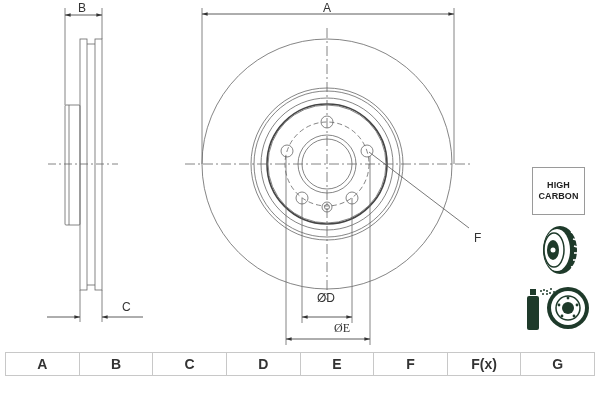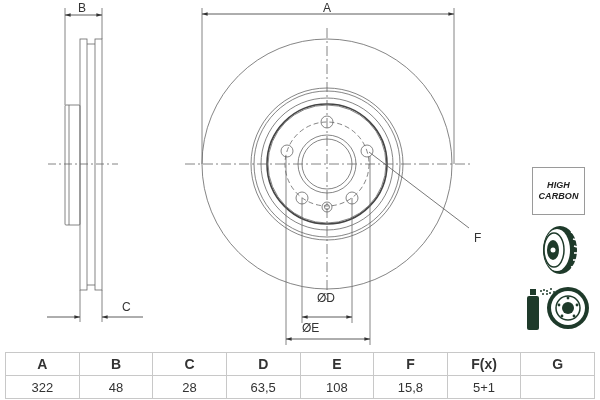--- a/index.html
+++ b/index.html
@@ -1,20 +1,20 @@
 <!DOCTYPE html>
 <html><head>
 <meta charset="utf-8">
 <style>
   html, body { margin:0; padding:0; background:#ffffff; }
   body { width:600px; height:400px; position:relative; overflow:hidden; font-family:"Liberation Sans", sans-serif; }
   #drawing { position:absolute; left:0; top:0; width:600px; height:345px; }
   .lbl { position:absolute; font-family:"Liberation Sans", sans-serif; font-size:12px; color:#333; line-height:1; }
   .hc-box { position:absolute; left:532px; top:167px; width:53px; height:48px; border:1px solid #9a9a9a; box-sizing:border-box;
-            display:flex; flex-direction:column; align-items:center; justify-content:center;font-style:italic; }
+            display:flex; flex-direction:column; align-items:center; justify-content:center; }
   .hc-box span { font-size:9px; font-weight:bold; color:#222; line-height:11px; letter-spacing:0.1px; }
   table.spec { position:absolute; left:5px; top:352px; width:590px; border-collapse:collapse; table-layout:fixed; }
   table.spec th, table.spec td { border:1px solid #c8c8c8; text-align:center; font-size:13px; color:#333; height:22px; padding:0; }
   table.spec th { font-weight:bold; font-size:14px; }
 </style>
 </head>
 <body>
 
 <svg id="drawing" viewBox="0 0 600 345" xmlns="http://www.w3.org/2000/svg">
   <defs>
@@ -127,44 +127,34 @@
       <circle cx="35" cy="34" r="1.4"></circle>
         <circle cx="32" cy="23" r="1.4"></circle>
     </g>
   </g>
 </svg>
 
 <div class="lbl" style="left:78px;top:2px;">B</div>
 <div class="lbl" style="left:122px;top:301px;">C</div>
 <div class="lbl" style="left:323px;top:2px;">A</div>
 <div class="lbl" style="left:317px;top:292px;">ØD</div>
-<div class="lbl" style="left:302px;top:322px;">ØE</div>
+<div class="lbl" style="left:334px;top:322px;font-family:Liberation Serif, serif;">ØE</div>
 <div class="lbl" style="left:474px;top:232px;">F</div>
 
 <div class="hc-box">
   <span>HIGH</span>
   <span>CARBON</span>
 </div>
 
 <table class="spec">
   <tbody>
       <tr>
     <th>A</th>
     <th>B</th>
     <th>C</th>
     <th>D</th>
     <th>E</th>
     <th>F</th>
     <th>F(x)</th>
     <th>G</th>
   </tr>
-  <tr>
-    <td>322</td>
-    <td>48</td>
-    <td>28</td>
-    <td>63,5</td>
-    <td>108</td>
-    <td>15,8</td>
-    <td>5+1</td>
-    <td></td>
-  </tr>
 </tbody>
   </table>
 
 </body></html>

